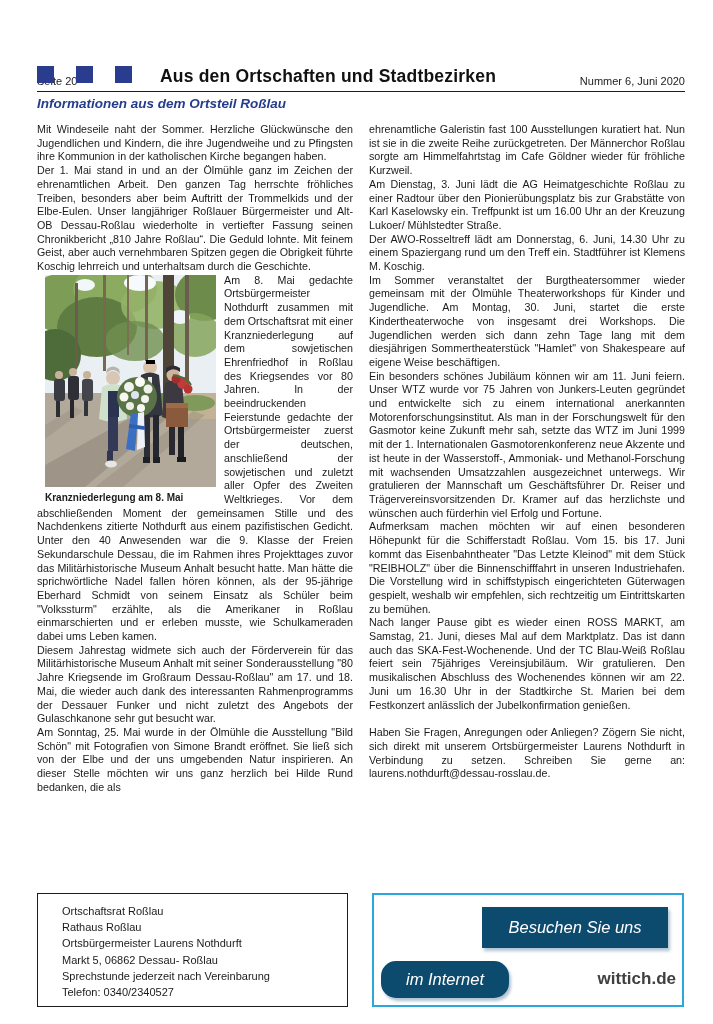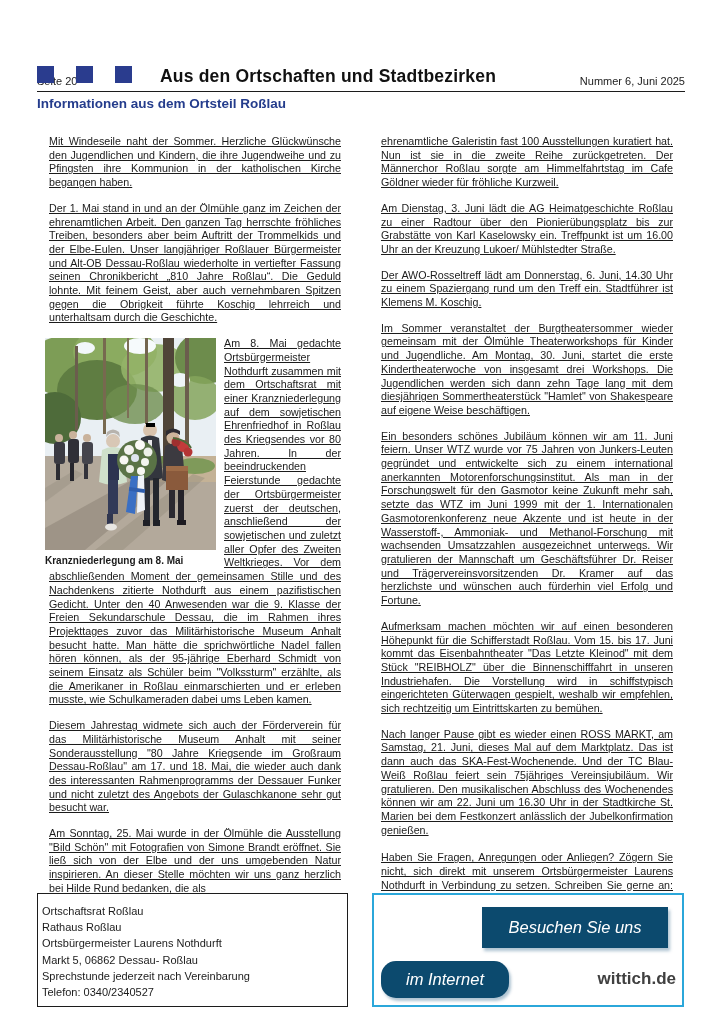--- a/index.html
+++ b/index.html
@@ -25,44 +25,44 @@
   .section-head{
     position:absolute;left:37px;top:66px;width:648px;
     display:flex;gap:22px;
   }
   .sq{width:17px;height:17px;background:#2a3c8e;flex:0 0 auto;}
   .section-title{
     font-size:17.5px;font-weight:bold;color:#111;margin-left:6px;letter-spacing:.2px;
   }
   .article-title{
     position:absolute;left:37px;top:96px;width:648px;
-    font-size:13.5px;font-weight:bold;color:#243c8c;
+    font-size:13.5px;font-weight:bold;color:#243c8c;font-style:italic;
   }
   
   .columns{
     position:absolute;left:37px;top:123px;width:648px;
     display:flex;gap:16px;
   }
   .col{width:316px;font-size:10.7px;line-height:13.7px;text-align:justify;}
-  .col p{margin:12px;text-decoration:underline;}
+  .col p{margin:0;}
   
   .photo-wrap{
     float:left;width:171px;margin:1px 8px 2px 0;padding-left:8px;
   }
   .photo-frame{width:171px;height:212px;overflow:hidden;background:#cfd8cf;}
   .photo-frame svg{display:block;}
   .caption{
     font-size:10px;font-weight:bold;line-height:13px;margin-top:4px;text-align:left;
   }
   .closing{margin-top:14px !important;}
   
   .contact-box{
     position:absolute;left:37px;top:893px;width:311px;height:114px;
     border:1.5px solid #1c1c1c;box-sizing:border-box;
-    padding:9px 4px;
+    padding:9px 24px;
     font-size:11px;line-height:16.2px;color:#1b1b1b;
   }
   .contact-box div{white-space:nowrap;}
   
   .ad-box{
     position:absolute;left:372px;top:893px;width:312px;height:114px;
     border:2px solid #2ba7da;box-sizing:border-box;background:#fff;
   }
   .ad-banner{
     position:absolute;background:#0c4a6e;color:#fff;
@@ -78,21 +78,21 @@
     font-size:17px;font-weight:bold;color:#404040;
   }
 </style>
 </head>
 <body>
 
 <div class="page">
 
   <div class="masthead">
     <span>Seite 20</span>
-    <span>Nummer 6, Juni 2025</span>
+    <span>Nummer 6, Juni 2020</span>
   </div>
 
   <div class="section-head">
     <span class="sq"></span>
     <span class="sq"></span>
     <span class="sq"></span>
     <span class="section-title">Aus den Ortschaften und Stadtbezirken</span>
   </div>
 
   <div class="article-title">Informationen aus dem Ortsteil Roßlau</div>

